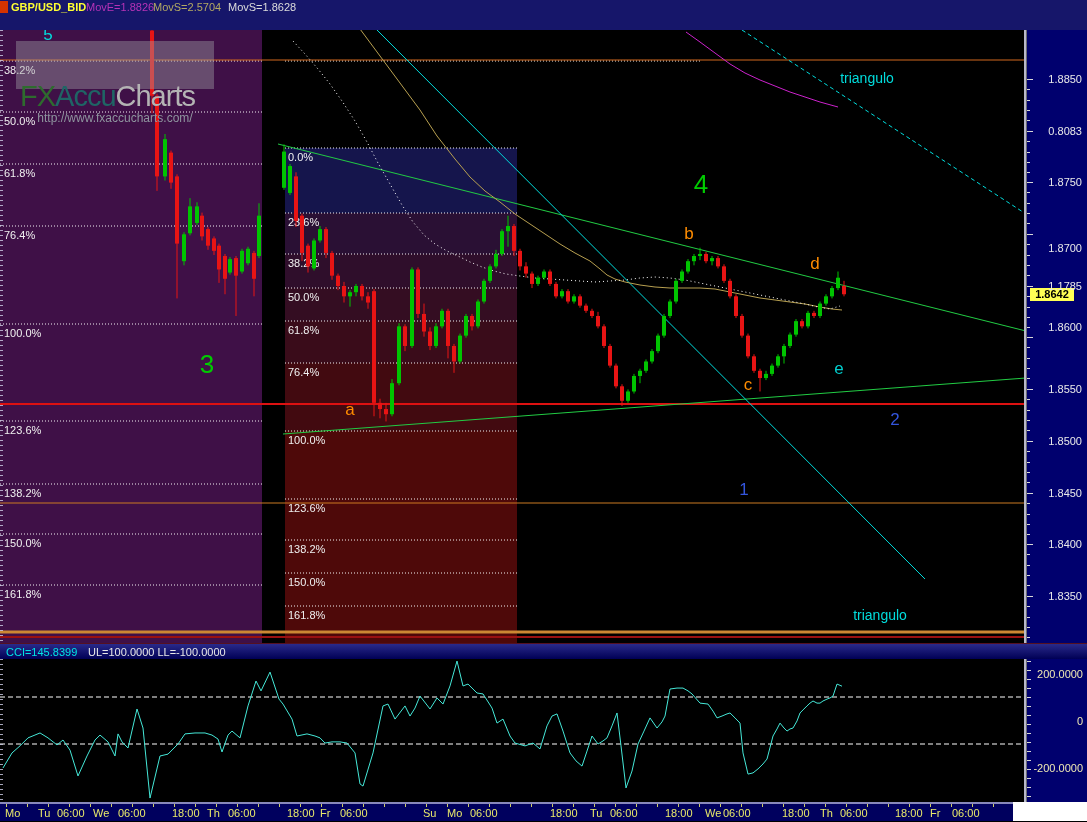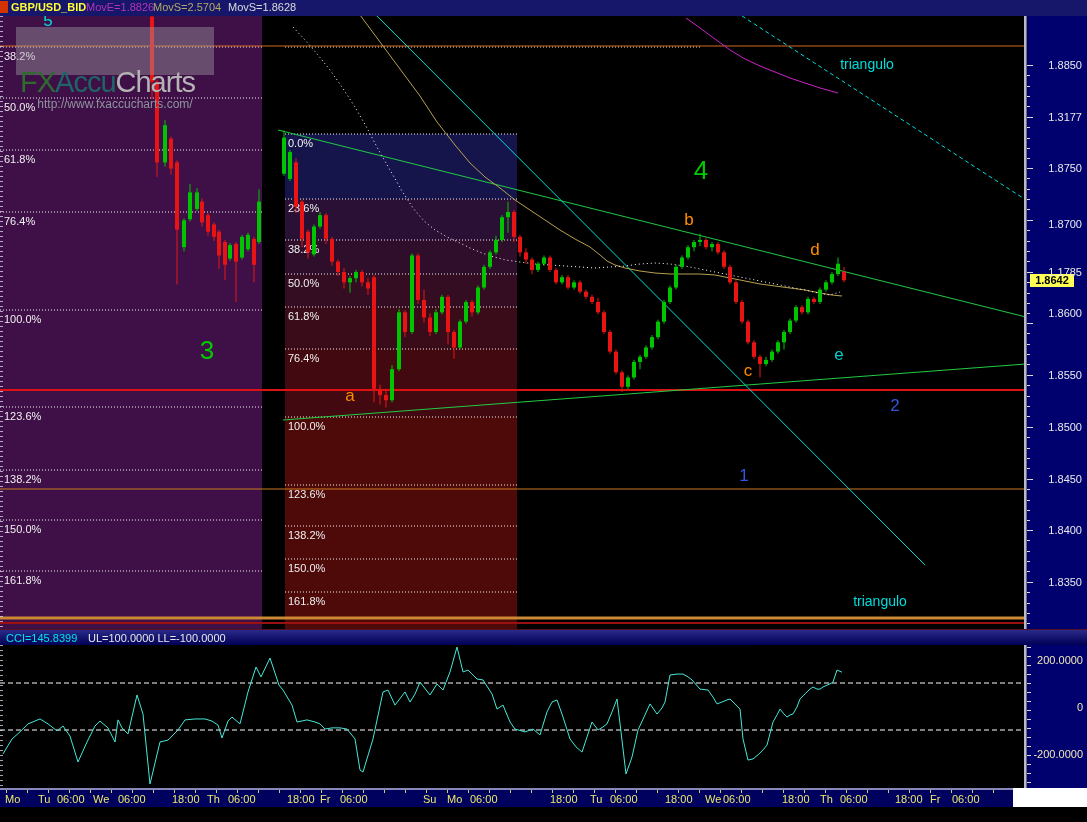--- a/index.html
+++ b/index.html
@@ -1,19 +1,19 @@
 <!DOCTYPE html>
 <html><head>
 <meta charset="utf-8">
 <style>
   html,body{margin:0;padding:0;background:#222;}
   *{box-sizing:border-box;font-family:"Liberation Sans",sans-serif;}
   #window{position:relative;width:1087px;height:822px;background:#000;overflow:hidden;}
   
-  #topbar{position:relative;width:1087px;height:16px;background:#16166a;font-size:11px;line-height:14px;white-space:nowrap;}
+  #topbar{position:relative;width:1087px;height:30px;background:#16166a;font-size:11px;line-height:14px;white-space:nowrap;}
   #topbar .chip{position:absolute;left:0;top:1px;width:8px;height:12px;background:#d43300;}
   #topbar span{position:absolute;top:0;}
   .sym{left:11px;color:#ffff33;font-weight:700;}
   .move{left:86px;color:#b633b6;}
   .movs1{left:153px;color:#b3a963;}
   .movs2{left:228px;color:#dcdcdc;}
   
   #mainrow{display:flex;width:1087px;height:613px;}
   #chartwrap{position:relative;width:1024px;height:613px;background:#000;}
   #chartsvg{position:absolute;left:0;top:0;}
@@ -379,33 +379,33 @@
       </div>
     </div>
     <div id="paxis">
       <div id="pricetag" style="top: 258px;">1.8642</div>
     <div class="plabel" style="top: 43px;">1.8850</div>
         <div class="tick" style="top: 49px; width: 6px;"></div>
         <div class="tick" style="top: 59.3px; width: 3px;"></div>
         <div class="tick" style="top: 69.6px; width: 3px;"></div>
         <div class="tick" style="top: 79.9px; width: 3px;"></div>
         <div class="tick" style="top: 90.2px; width: 3px;"></div>
-        <div class="plabel" style="top: 95px;">1.3177</div>
+        <div class="plabel" style="top: 95px;">0.8083</div>
         <div class="tick" style="top: 101px; width: 6px;"></div>
         <div class="tick" style="top: 111.3px; width: 3px;"></div>
         <div class="tick" style="top: 121.6px; width: 3px;"></div>
         <div class="tick" style="top: 131.9px; width: 3px;"></div>
         <div class="tick" style="top: 142.2px; width: 3px;"></div>
         <div class="plabel" style="top: 146px;">1.8750</div>
         <div class="tick" style="top: 152px; width: 6px;"></div>
         <div class="tick" style="top: 162.3px; width: 3px;"></div>
         <div class="tick" style="top: 172.6px; width: 3px;"></div>
         <div class="tick" style="top: 182.9px; width: 3px;"></div>
         <div class="tick" style="top: 193.2px; width: 3px;"></div>
-        <div class="plabel" style="top: 202px;">1.8700</div>
+        <div class="plabel" style="top: 212px;">1.8700</div>
         <div class="tick" style="top: 204px; width: 6px;"></div>
         <div class="tick" style="top: 214.3px; width: 3px;"></div>
         <div class="tick" style="top: 224.6px; width: 3px;"></div>
         <div class="tick" style="top: 234.9px; width: 3px;"></div>
         <div class="tick" style="top: 245.2px; width: 3px;"></div>
         <div class="plabel" style="top: 250px;">1.1785</div>
         <div class="tick" style="top: 256px; width: 6px;"></div>
         <div class="tick" style="top: 266.3px; width: 3px;"></div>
         <div class="tick" style="top: 276.6px; width: 3px;"></div>
         <div class="tick" style="top: 286.9px; width: 3px;"></div>

